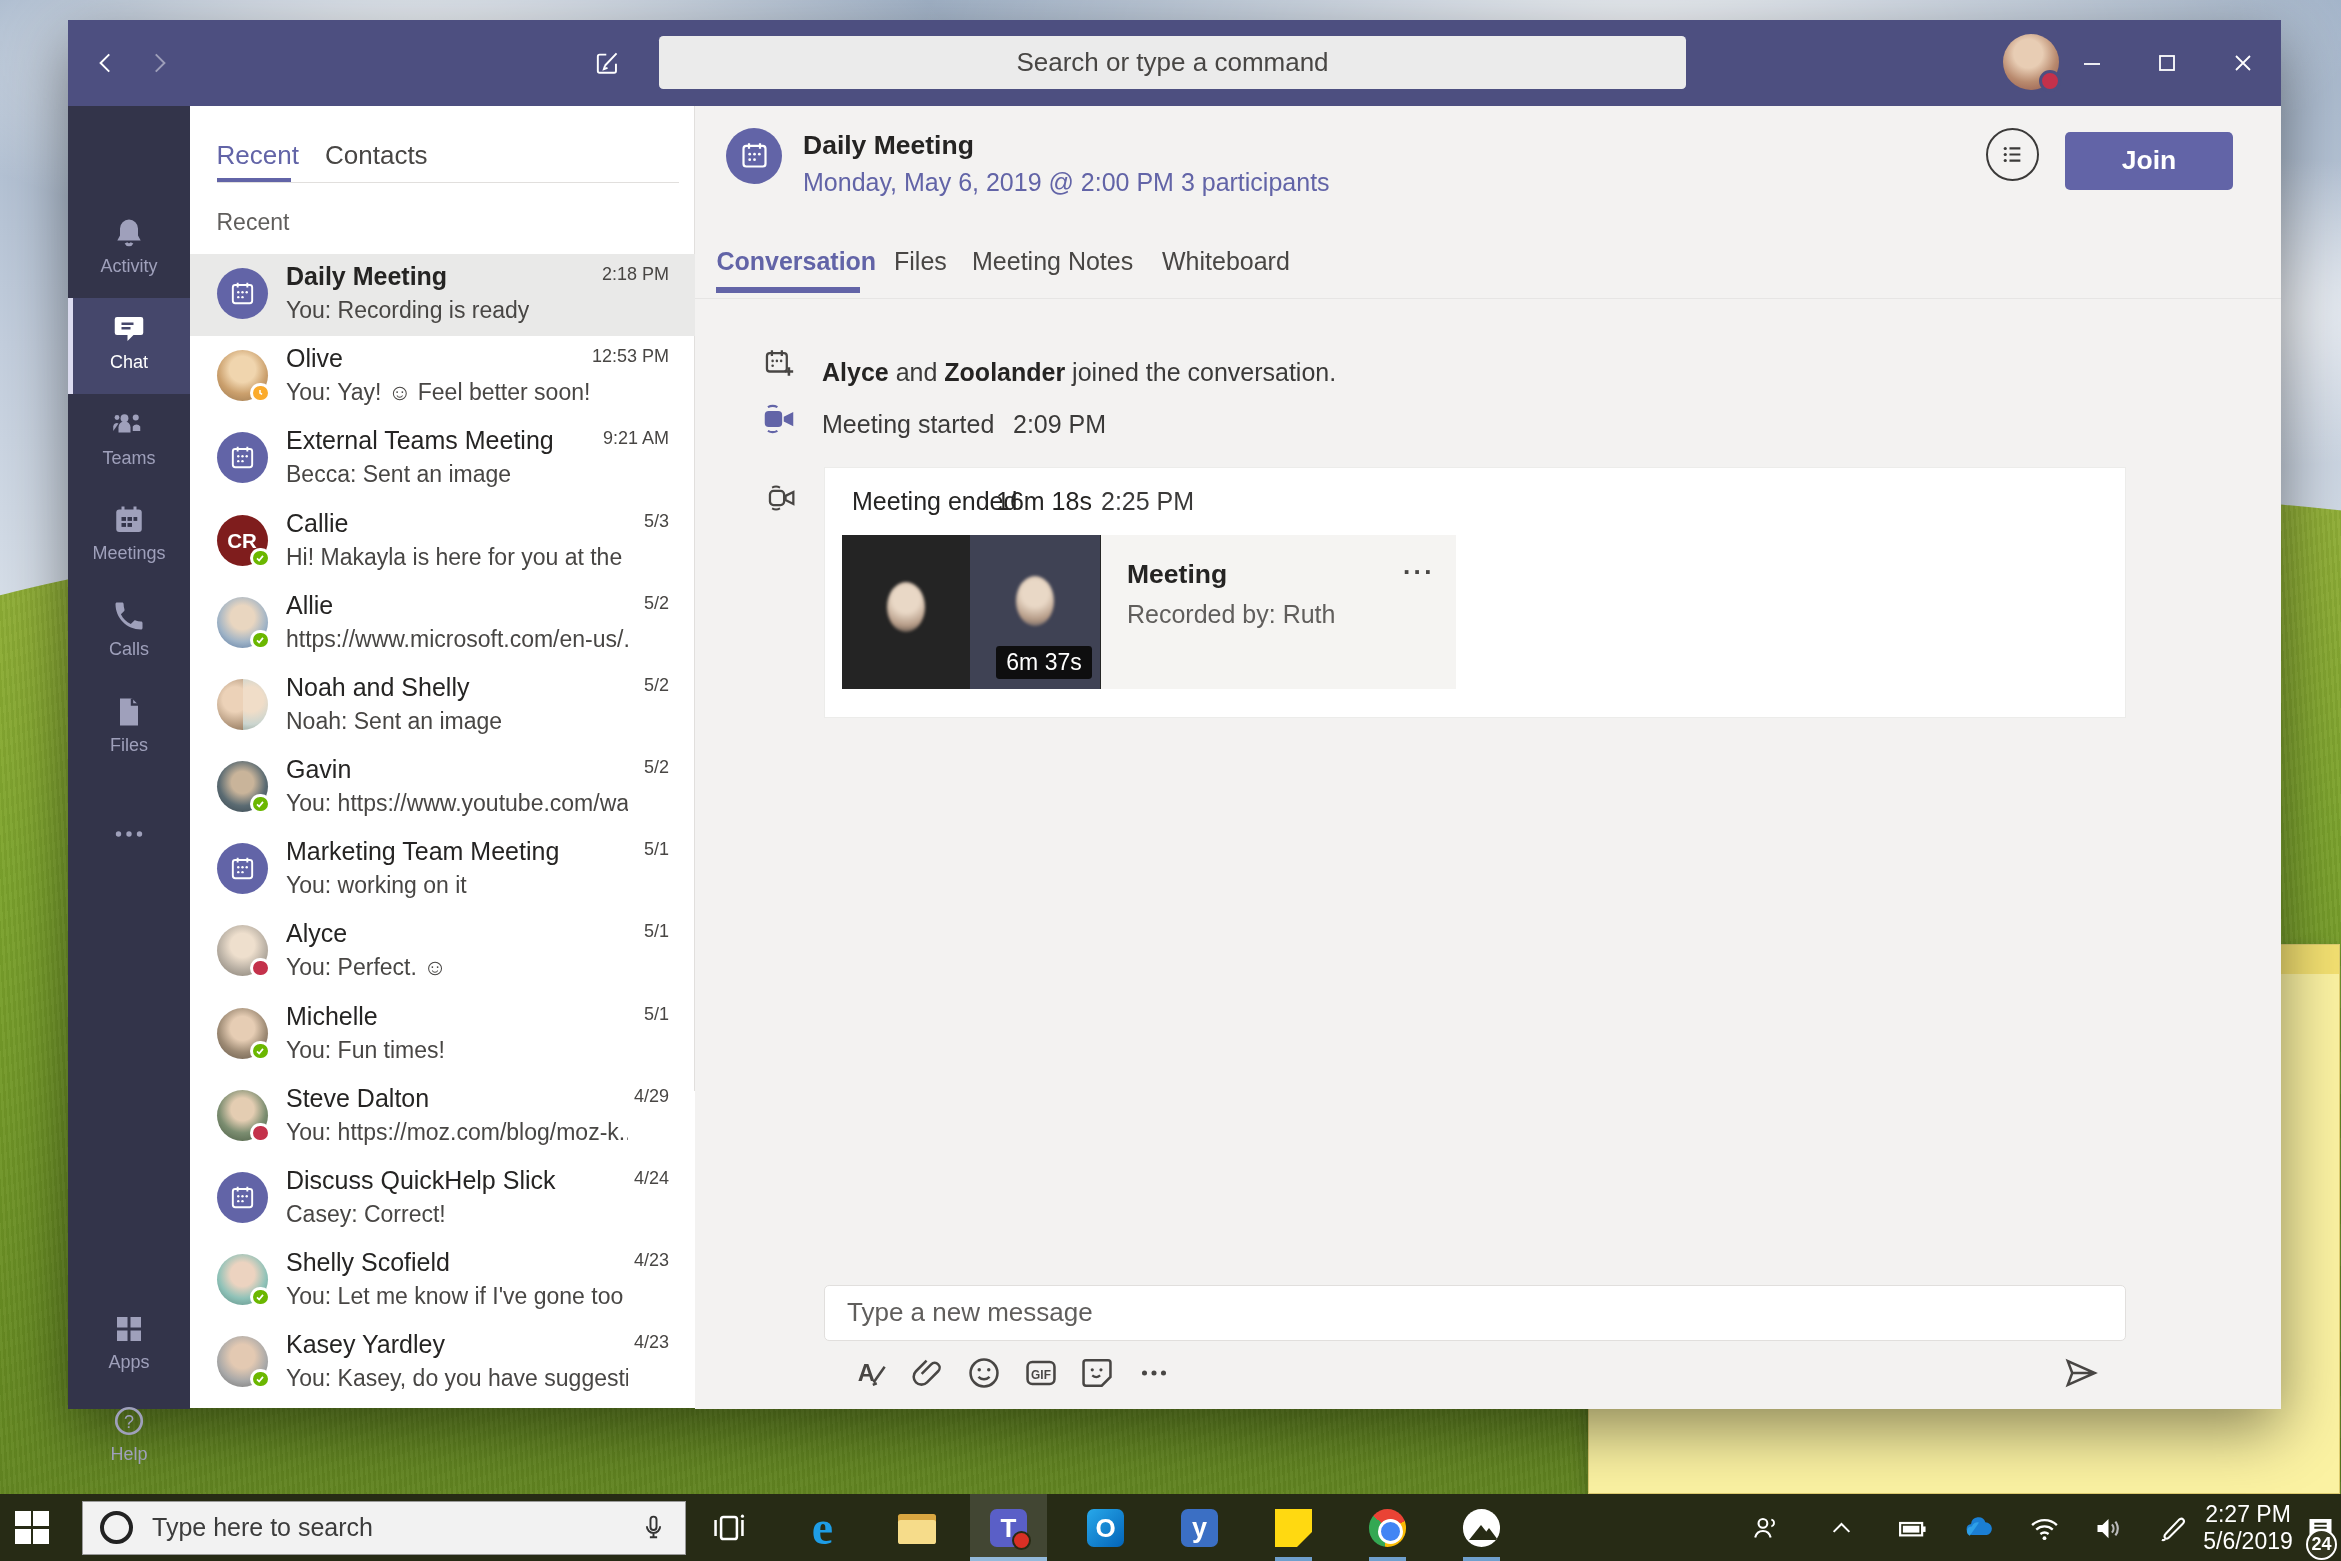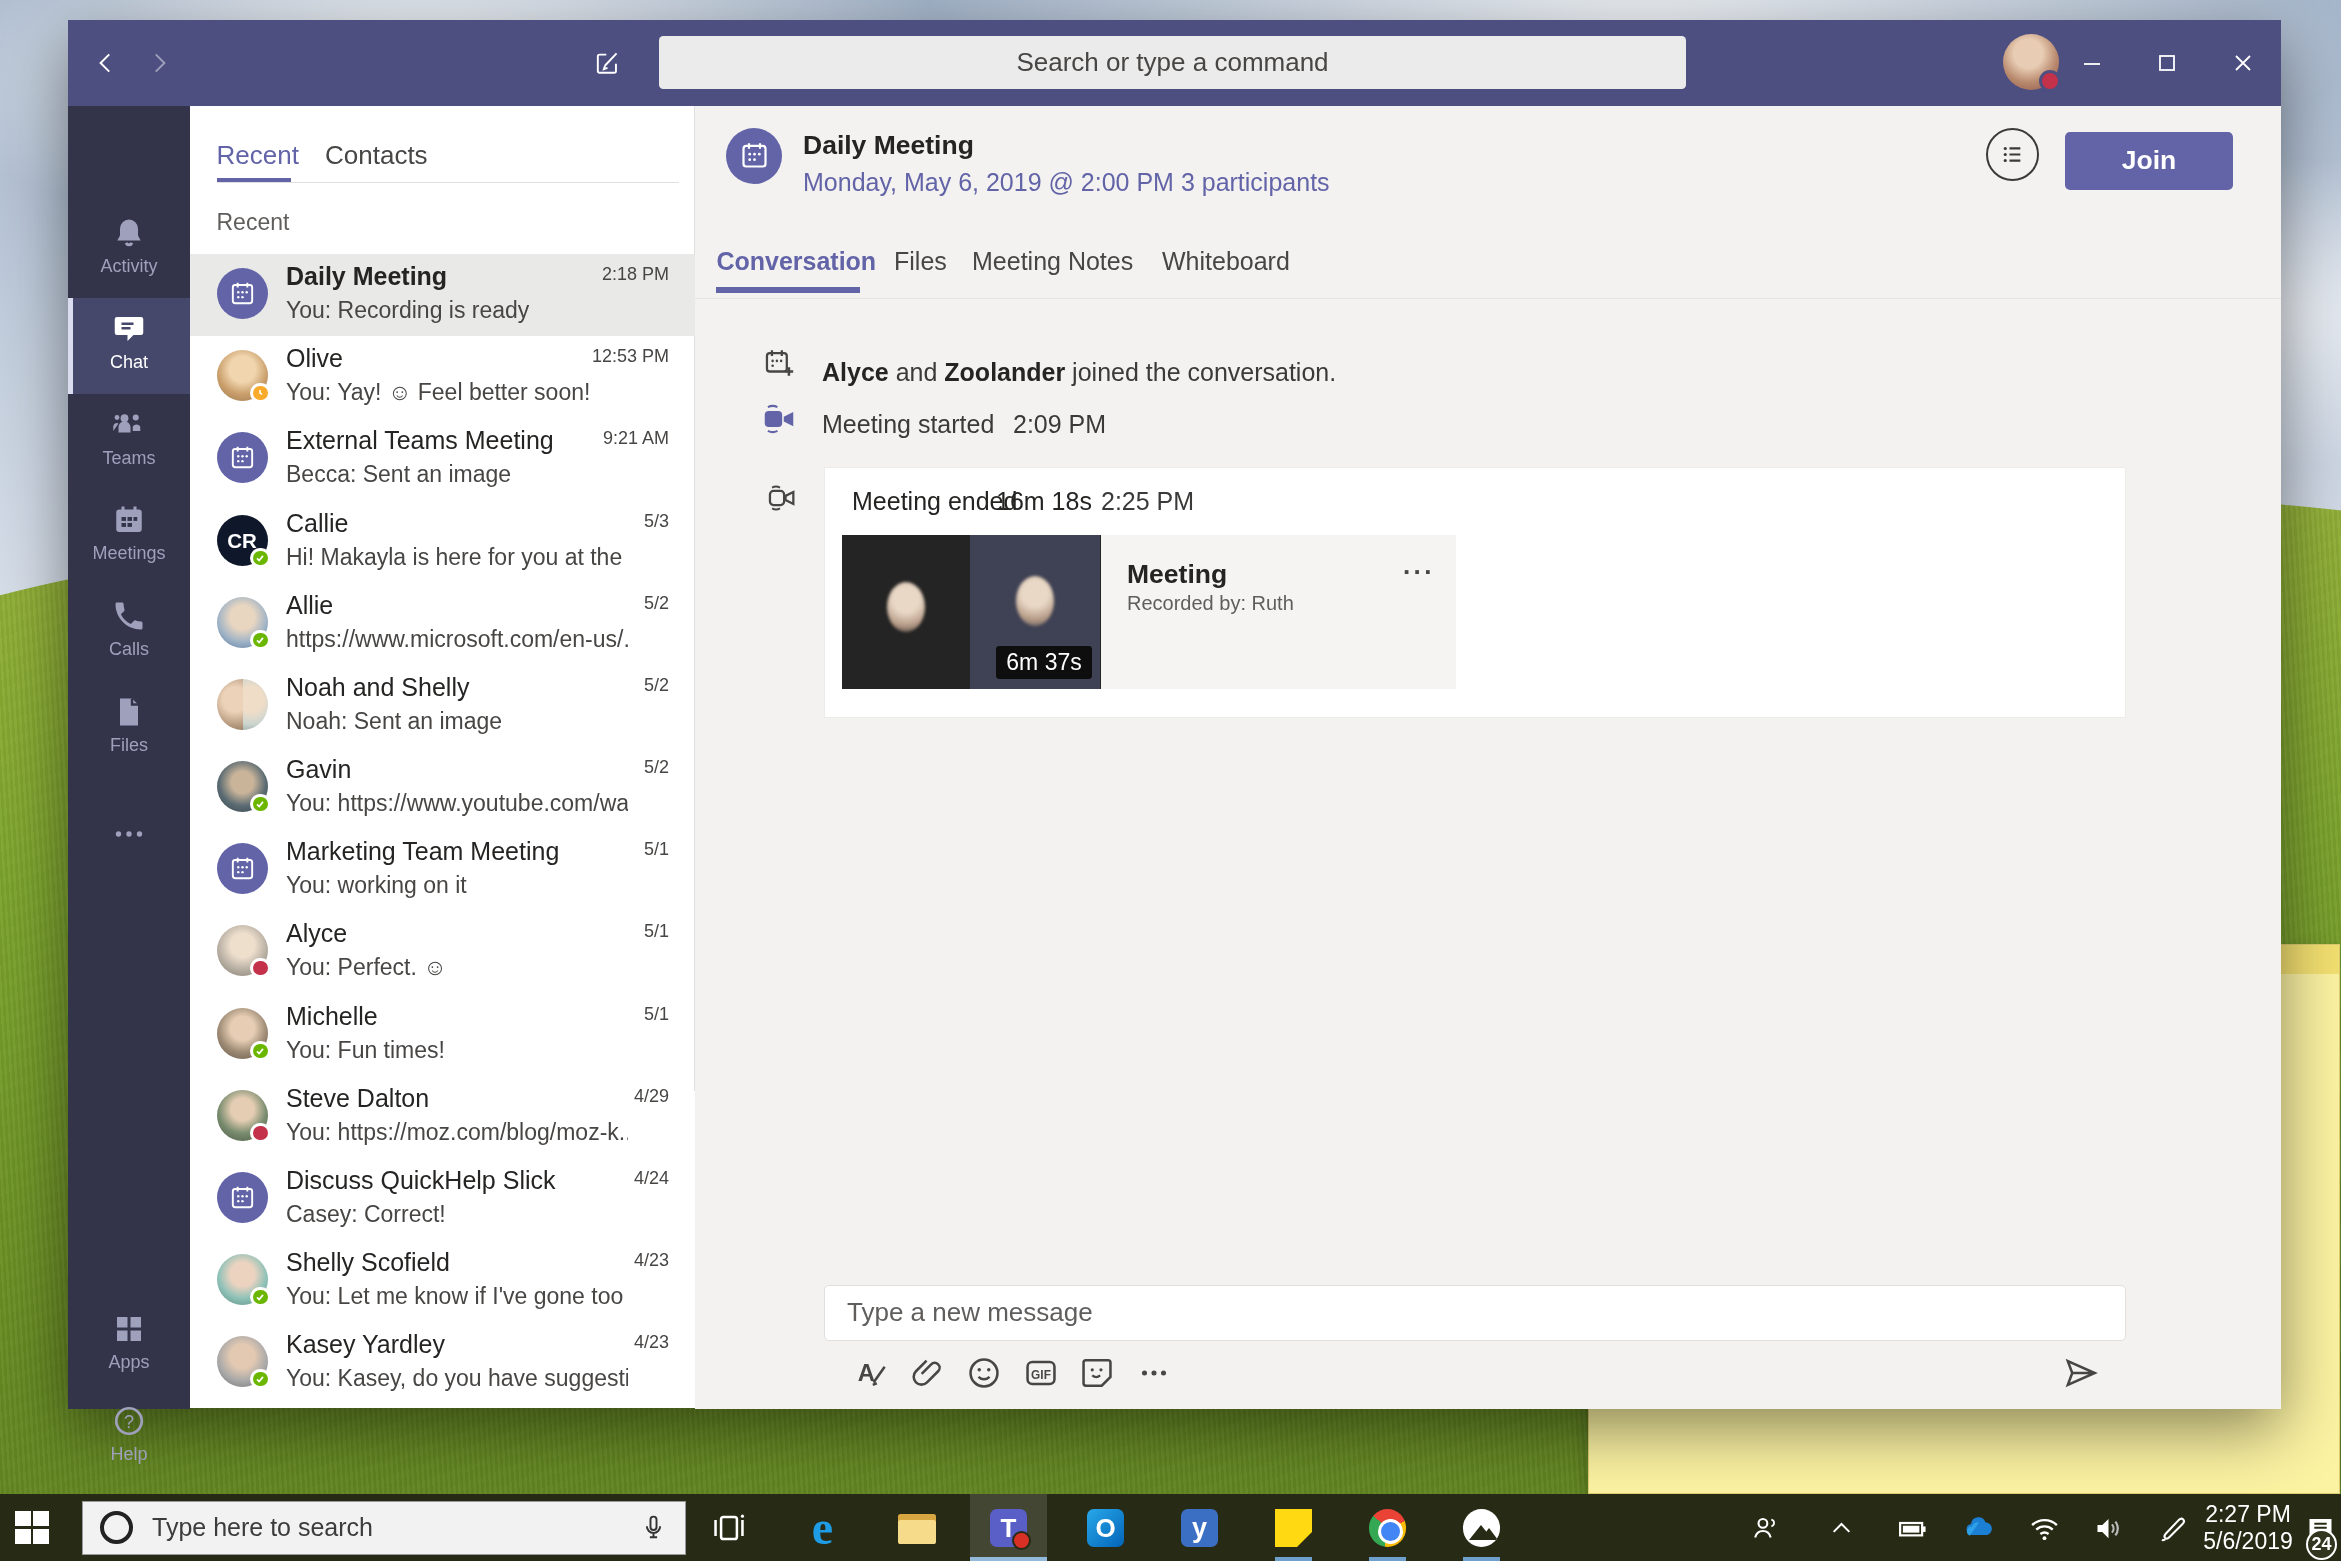--- a/index.html
+++ b/index.html
@@ -58,21 +58,21 @@
   .ptab { position:absolute; top:34px; font-size:26px; color:#484644; }
   .ptab.active { color:#6264a7; }
   .ptab-underline { position:absolute; left:26.5px; top:72px; width:74px; height:5.1px; background:#6264a7; }
   .pdivider { position:absolute; left:26.5px; right:15.4px; top:76px; height:0.9px; background:#e1dfdd; }
   .psection { position:absolute; left:26.5px; top:103px; font-size:23px; color:#605e5c; }
 
   .chat-row { position:absolute; left:0; width:505px; height:82px; }
   .chat-row.selected { background:#e9e9e8; }
   .c-av { position:absolute; left:26.5px; top:14.6px; width:51px; height:51px; border-radius:50%; }
   .c-av.cal { background:#6264a7; display:flex; align-items:center; justify-content:center; }
-  .c-av.initials { background:#0f172a; color:#ffffff; display:flex; align-items:center; justify-content:center;
+  .c-av.initials { background:#7f1d1d; color:#ffffff; display:flex; align-items:center; justify-content:center;
     font-size:20.5px; font-weight:bold; }
   .c-av.split { overflow:hidden; }
   .c-av.split .half { position:absolute; top:0; width:26px; height:51px; }
   .badge { position:absolute; left:60px; top:47px; width:20.5px; height:20.5px; border-radius:50%; border:3.4px solid #fff; z-index:2; }
   .badge.available { background:#6bb700; }
   .badge.busy { background:#c4314b; }
   .badge.away { background:#fbab2c; }
   .badge svg { position:absolute; left:0.9px; top:0.9px; }
   .c-name { position:absolute; left:96px; top:8.6px; font-size:25px; color:#252423; white-space:nowrap; }
   .c-name.bold { font-weight:bold; }
@@ -120,21 +120,21 @@
   .rec { position:absolute; left:17px; top:67px; width:614px; height:154px; background:#f5f4f2; }
   .thumb { position:absolute; left:0; top:0; width:259px; height:154px; overflow:hidden; background:#252525; }
   .thumb .pL { position:absolute; left:0; top:0; width:128px; height:154px; background:#242424; }
   .thumb .pR { position:absolute; left:128px; top:0; width:130px; height:154px; background:#3f4254; }
   .thumb .fig { position:absolute; width:38px; height:50px; border-radius:50%;
     background:radial-gradient(circle at 50% 35%, #e9d8c6 0 35%, #b49a86 70%, rgba(120,100,90,.2) 100%);
     filter:blur(1.7px); }
   .chip { position:absolute; left:154px; top:111px; padding:3.4px 10.3px; background:rgba(10,10,10,.92);
     color:#fff; font-size:23px; border-radius:3.4px; }
   .rec-title { position:absolute; left:285px; top:24px; font-size:26.5px; font-weight:600; color:#252423; }
-  .rec-by { position:absolute; left:285px; top:57px; font-size:20px; color:#605e5c;text-align:center; }
+  .rec-by { position:absolute; left:285px; top:65px; font-size:25px; color:#605e5c;text-align:center; }
   .rec-more { position:absolute; left:561px; top:15.4px; color:#484644; letter-spacing:3.4px; font-size:26px; font-weight:bold; }
 
   .compose { position:absolute; left:129px; top:1179px; width:1302px; height:56px; background:#fff;
     border:0.9px solid #e1dfdd; border-radius:5.1px; font-size:26px; color:#252423; padding:0 22px; outline:none;
     font-family:"Liberation Sans",sans-serif; }
   .compose::placeholder { color:#605e5c; opacity:1; }
   .c-icons { position:absolute; top:1248px; height:38px; color:#484644; }
 
   
   .taskbar { position:absolute; left:0; top:1494px; width:2342px; height:68px; background:#272b15; z-index:5; }

